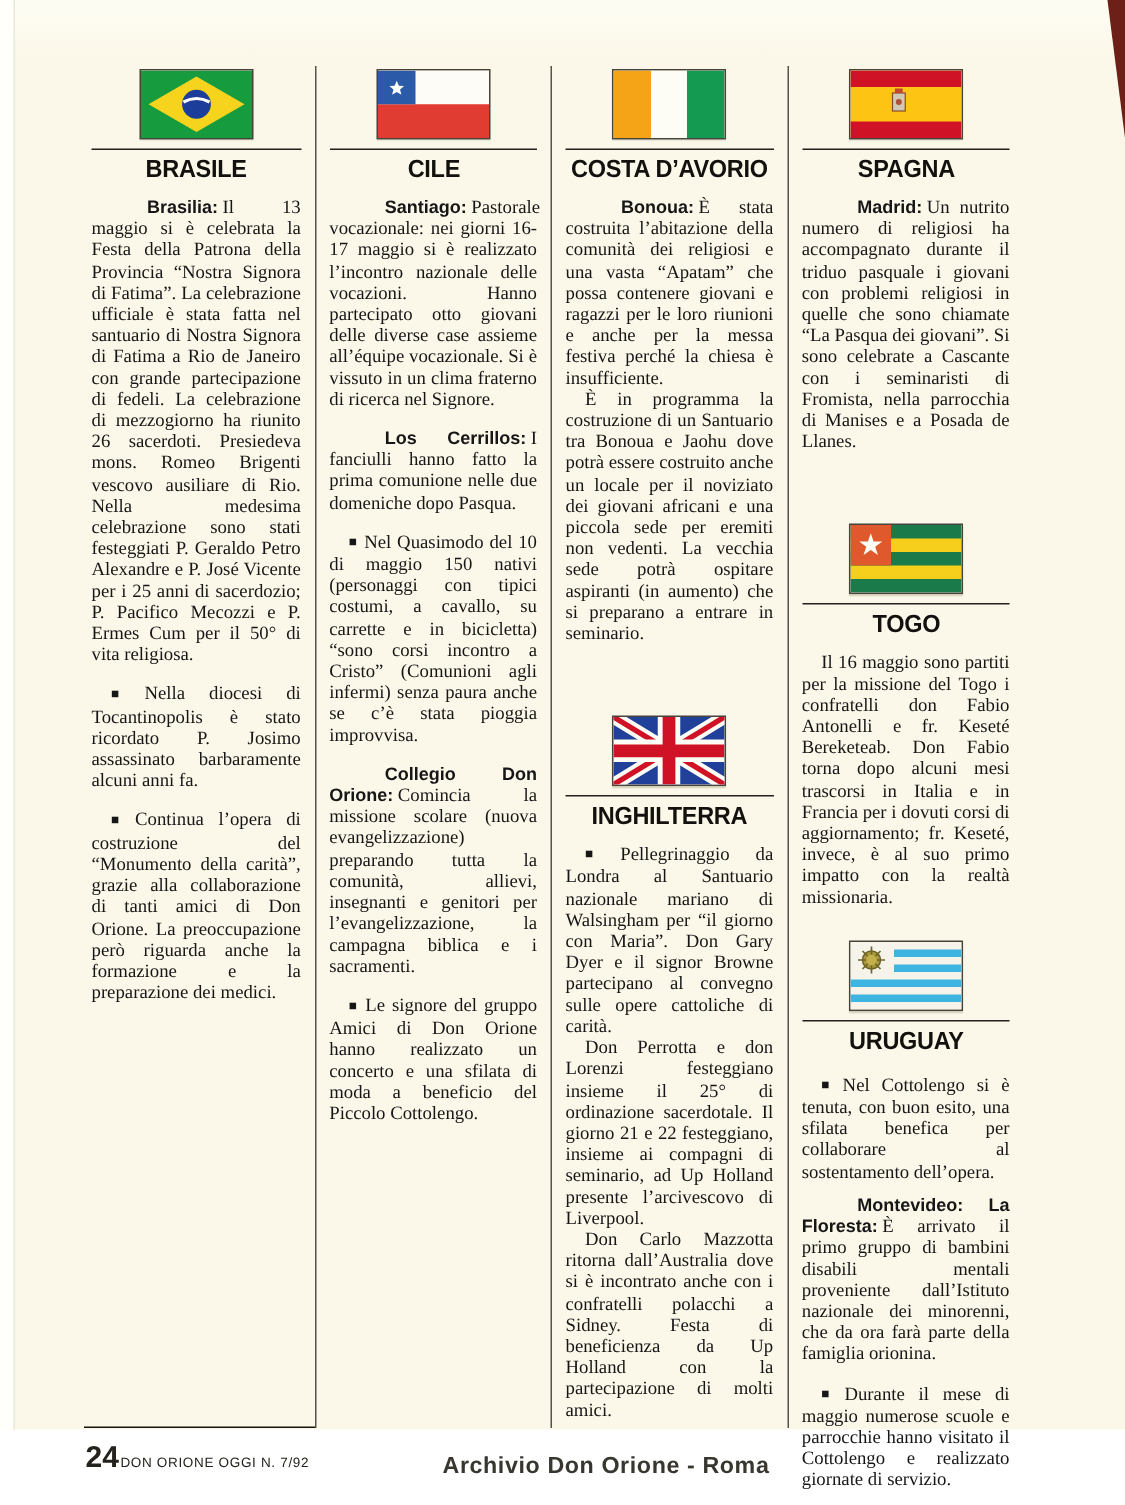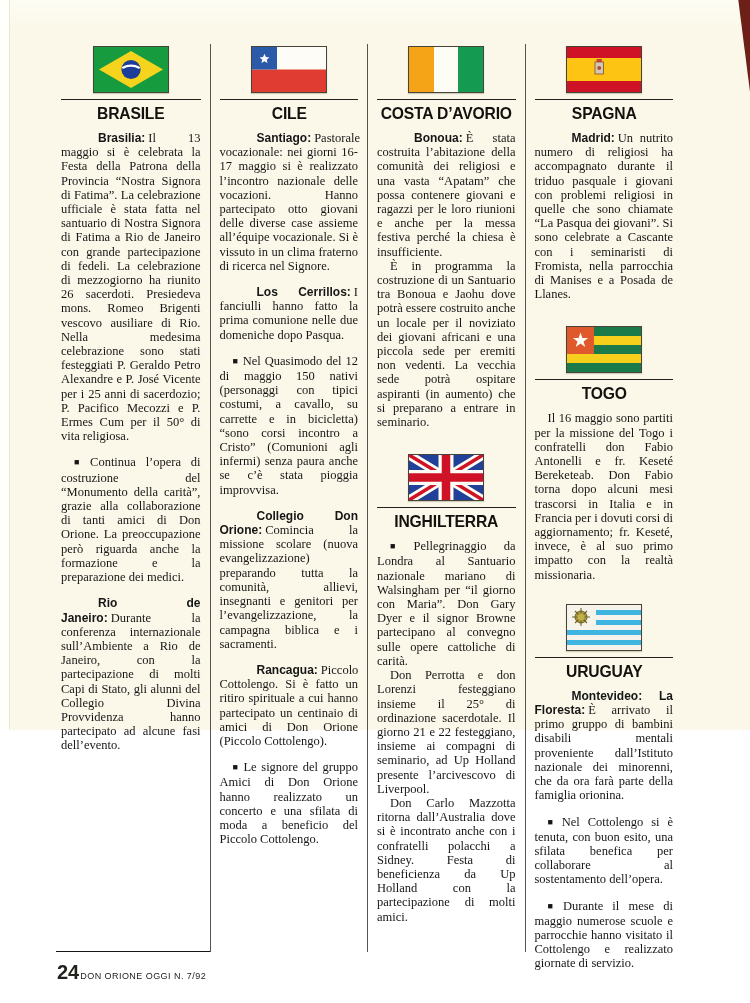--- a/index.html
+++ b/index.html
@@ -1,18 +1,18 @@
 <!DOCTYPE html>
 <html lang="it"><head>
 <meta charset="utf-8">
 <style>
   html,body{margin:0;padding:0;}
   body{width:750px;height:1003px;overflow:hidden;
        font-family:"Liberation Serif", serif;color:#161616;}
-  .page{position:relative;width:750px;height:730px;
+  .page{position:relative;width:750px;height:953px;
         background:linear-gradient(180deg,#fefdf4 0%,#fbf8e9 4%,#fbf8e9 100%);}
   .scan-edge{position:absolute;left:0;top:0;width:9px;height:100%;
              background:#fffffb;border-right:1px solid #ece8d8;}
   .corner-wedge{position:absolute;right:0;top:0;width:13px;height:92px;
                 background:#6d2018;clip-path:polygon(100% 0,10% 0,100% 100%);}
   .cols{position:absolute;left:52px;top:44px;width:630px;height:908px;display:flex;}
   .col{width:157.5px;box-sizing:border-box;padding:0 9px;}
   .col + .col{border-left:1px solid #55534a;}
   .flag{display:block;margin:2px auto 0;border:1px solid #45433a;
         box-shadow:0 1px 1px rgba(90,80,40,.25);}
@@ -20,21 +20,21 @@
   h2{font-family:"Liberation Sans", sans-serif;font-weight:700;font-size:16.5px;
      text-align:center;margin:4px 0 2px;letter-spacing:-.2px;transform:scaleX(.95);
      color:#12110e;}
   .body-p{font-size:12.5px;line-height:14.2px;text-align:justify;hyphens:auto;}
   .p0{margin:8px 0 0;text-indent:13px;}
   .pp{margin:12px 0 0;text-indent:13px;}
   .pc{margin:0;text-indent:13px;}
   .lead{font-family:"Liberation Sans", sans-serif;font-weight:700;font-size:12px;
         margin-right:3px;padding-left:24px;}
   .bullet{font-size:9px;position:relative;top:-1px;margin-right:4px;}
-  .mt-xl{margin-top:25px;}
+  .mt-xl{margin-top:48px;}
   .mt-lg{margin-top:22px;}
   .footer-rule{position:absolute;left:56px;top:951px;width:154px;
                border-top:1.6px solid #15140f;}
   .pagenum-row{position:absolute;left:57px;top:961px;font-family:"Liberation Sans",
                sans-serif;color:#23221c;white-space:nowrap;}
   .pagenum{font-weight:700;font-size:20px;}
   .issue{font-size:9px;letter-spacing:.45px;margin-left:1px;}
   .stamp{position:absolute;left:295px;top:969px;font-family:"Liberation Sans",
          sans-serif;font-weight:700;font-size:15.5px;letter-spacing:.4px;color:#38372f;}
 </style>
@@ -51,40 +51,39 @@
       <div>
         <svg class="flag" width="74" height="45" viewBox="0 0 74 45">
           <rect width="74" height="45" fill="#169b3e"></rect>
           <polygon points="37,4 69,22.5 37,41 5,22.5" fill="#f6d31c"></polygon>
           <circle cx="37" cy="22.5" r="9.6" fill="#1c3d99"></circle>
           <path d="M28.3 21 Q37 16.3 45.7 21" stroke="#fff" stroke-width="2.1" fill="none"></path>
         </svg>
         <hr class="rule">
         <h2>BRASILE</h2>
         <p class="body-p p0"><span class="lead">Brasilia:</span><span>Il 13 maggio si è celebrata la Festa della Patrona della Provincia “Nostra Signora di Fatima”. La celebrazione ufficiale è stata fatta nel santuario di Nostra Signora di Fatima a Rio de Janeiro con grande partecipazione di fedeli. La celebrazione di mezzogiorno ha riunito 26 sacerdoti. Presiedeva mons. Romeo Brigenti vescovo ausiliare di Rio. Nella medesima celebrazione sono stati festeggiati P. Geraldo Petro Alexandre e P. José Vicente per i 25 anni di sacerdozio; P. Pacifico Mecozzi e P. Ermes Cum per il 50° di vita religiosa.</span></p>
+        <p class="body-p pp"><span class="bullet">■</span><span>Nella diocesi di Tocantinopolis è stato ricordato P. Josimo assassinato barbaramente alcuni anni fa.</span></p>
         <p class="body-p pp"><span class="bullet">■</span><span>Continua l’opera di costruzione del “Monumento della carità”, grazie alla collaborazione di tanti amici di Don Orione. La preoccupazione però riguarda anche la formazione e la preparazione dei medici.</span></p>
-        <p class="body-p pp"><span class="lead">Rio de Janeiro:</span><span>Durante la conferenza internazionale sull’Ambiente a Rio de Janeiro, con la partecipazione di molti Capi di Stato, gli alunni del Collegio Divina Provvidenza hanno partecipato ad alcune fasi dell’evento.</span></p>
       </div>
     </div>
 
     <div class="col">
       <div>
         <svg class="flag" width="74" height="45" viewBox="0 0 74 45">
           <rect width="74" height="22.5" fill="#fdfcf6"></rect>
           <rect y="22.5" width="74" height="22.5" fill="#e03c31"></rect>
           <rect width="25" height="22.5" fill="#2b5ba8"></rect>
           <polygon points="12.5,6.8 13.9,10.1 17.4,10.4 14.7,12.7 15.6,16.1 12.5,14.3 9.4,16.1 10.3,12.7 7.6,10.4 11.1,10.1" fill="#fff"></polygon>
         </svg>
         <hr class="rule">
         <h2>CILE</h2>
         <p class="body-p p0"><span class="lead">Santiago:</span><span>Pastorale vocazionale: nei giorni 16-17 maggio si è realizzato l’incontro nazionale delle vocazioni. Hanno partecipato otto giovani delle diverse case assieme all’équipe vocazionale. Si è vissuto in un clima fraterno di ricerca nel Signore.</span></p>
         <p class="body-p pp"><span class="lead">Los Cerrillos:</span><span>I fanciulli hanno fatto la prima comunione nelle due domeniche dopo Pasqua.</span></p>
-        <p class="body-p pp"><span class="bullet">■</span><span>Nel Quasimodo del 12 di maggio 150 nativi (personaggi con tipici costumi, a cavallo, su carrette e in bicicletta) “sono corsi incontro a Cristo” (Comunioni agli infermi) senza paura anche se c’è stata pioggia improvvisa.</span></p>
+        <p class="body-p pp"><span class="bullet">■</span><span>Nel Quasimodo del 10 di maggio 150 nativi (personaggi con tipici costumi, a cavallo, su carrette e in bicicletta) “sono corsi incontro a Cristo” (Comunioni agli infermi) senza paura anche se c’è stata pioggia improvvisa.</span></p>
         <p class="body-p pp"><span class="lead">Collegio Don Orione:</span><span>Comincia la missione scolare (nuova evangelizzazione) preparando tutta la comunità, allievi, insegnanti e genitori per l’evangelizzazione, la campagna biblica e i sacramenti.</span></p>
-        <p class="body-p pp"><span class="lead">Rancagua:</span><span>Piccolo Cottolengo. Si è fatto un ritiro spirituale a cui hanno partecipato un centinaio di amici di Don Orione (Piccolo Cottolengo).</span></p>
         <p class="body-p pp"><span class="bullet">■</span><span>Le signore del gruppo Amici di Don Orione hanno realizzato un concerto e una sfilata di moda a beneficio del Piccolo Cottolengo.</span></p>
       </div>
     </div>
 
     <div class="col">
       <div>
         <svg class="flag" width="74" height="45" viewBox="0 0 74 45">
           <rect width="25" height="45" fill="#f4a416"></rect>
           <rect x="25" width="24" height="45" fill="#fdfcf5"></rect>
           <rect x="49" width="25" height="45" fill="#159a51"></rect>
@@ -142,25 +141,26 @@
           <rect x="29" y="5" width="45" height="5" fill="#3eb5e0"></rect>
           <rect x="29" y="15" width="45" height="5" fill="#3eb5e0"></rect>
           <rect y="25" width="74" height="5" fill="#3eb5e0"></rect>
           <rect y="35" width="74" height="5" fill="#3eb5e0"></rect>
           <circle cx="14" cy="12" r="6" fill="#a8973a" stroke="#6f6426" stroke-width="1"></circle>
           <path d="M14,3 V21 M5,12 H23 M8,6 L20,18 M20,6 L8,18" stroke="#6f6426" stroke-width="1.1"></path>
           <circle cx="14" cy="12" r="3.6" fill="#c2b04a"></circle>
         </svg>
         <hr class="rule">
         <h2>URUGUAY</h2>
+        <p class="body-p pp"><span class="bullet">■</span><span>Nel Cottolengo si è tenuta, con buon esito, una sfilata benefica per collaborare al sostentamento dell’opera.</span></p>
         <p class="body-p p0"><span class="lead">Montevideo: La Floresta:</span><span>È arrivato il primo gruppo di bambini disabili mentali proveniente dall’Istituto nazionale dei minorenni, che da ora farà parte della famiglia orionina.</span></p>
-        <p class="body-p pp"><span class="bullet">■</span><span>Nel Cottolengo si è tenuta, con buon esito, una sfilata benefica per collaborare al sostentamento dell’opera.</span></p>
         <p class="body-p pp"><span class="bullet">■</span><span>Durante il mese di maggio numerose scuole e parrocchie hanno visitato il Cottolengo e realizzato giornate di servizio.</span></p>
       </div>
     </div>
 
   </div>
 
   <div class="footer-rule"></div>
   <div class="pagenum-row">
     <span class="pagenum">24</span><span class="issue">DON ORIONE OGGI N. 7/92</span>
   </div>
+  <div class="stamp">Archivio Don Orione - Roma</div>
 </div>
 
 </body></html>

